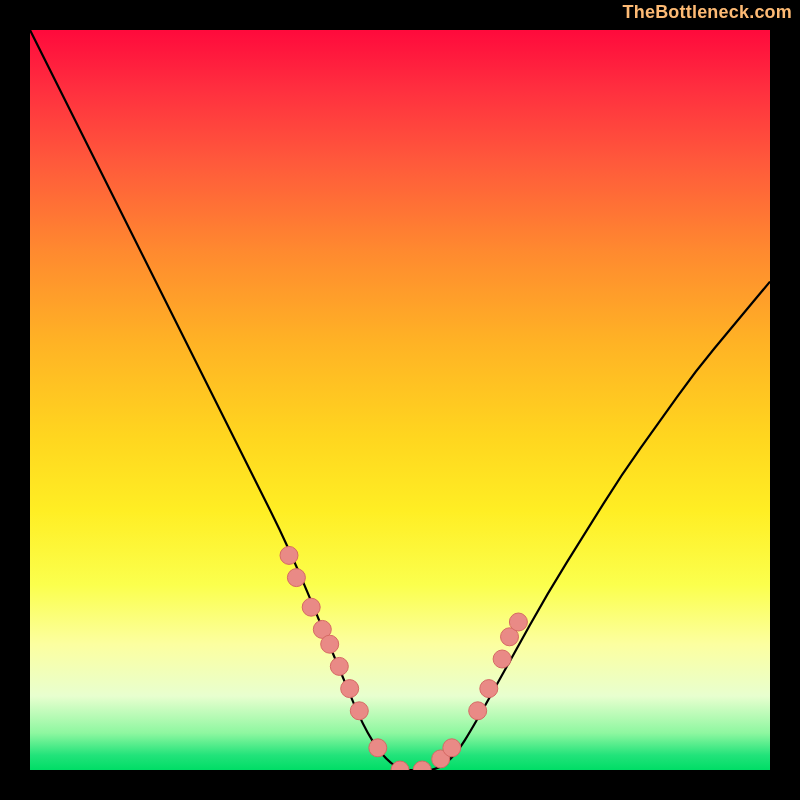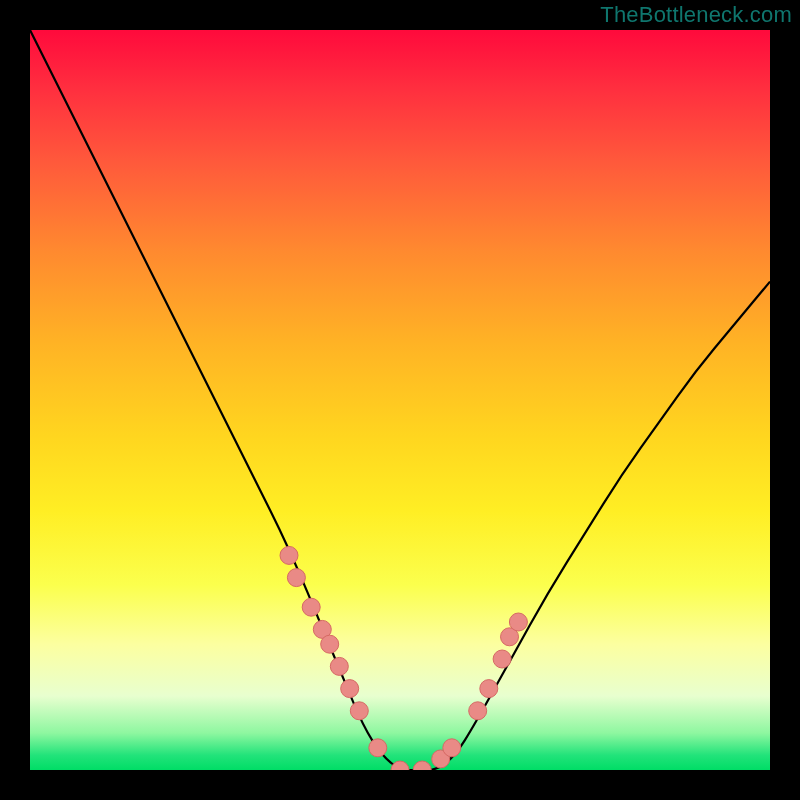--- a/index.html
+++ b/index.html
@@ -30,23 +30,23 @@
       #8ef7a0 95%,
       #22e37a 98%,
       #00dd66 100%
     );
   }
   .watermark {
     position: absolute;
     top: 2px;
     right: 8px;
     font-family: Arial, Helvetica, sans-serif;
-    font-size: 22px;
-    font-weight: 400;
-    color: #0f766e;
+    font-size: 18px;
+    font-weight: 700;
+    color: #fdba74;
     letter-spacing: 0.2px;
     user-select: none;
   }
   svg.curve {
     position: absolute;
     inset: 0;
     width: 100%;
     height: 100%;
   }
 </style>

